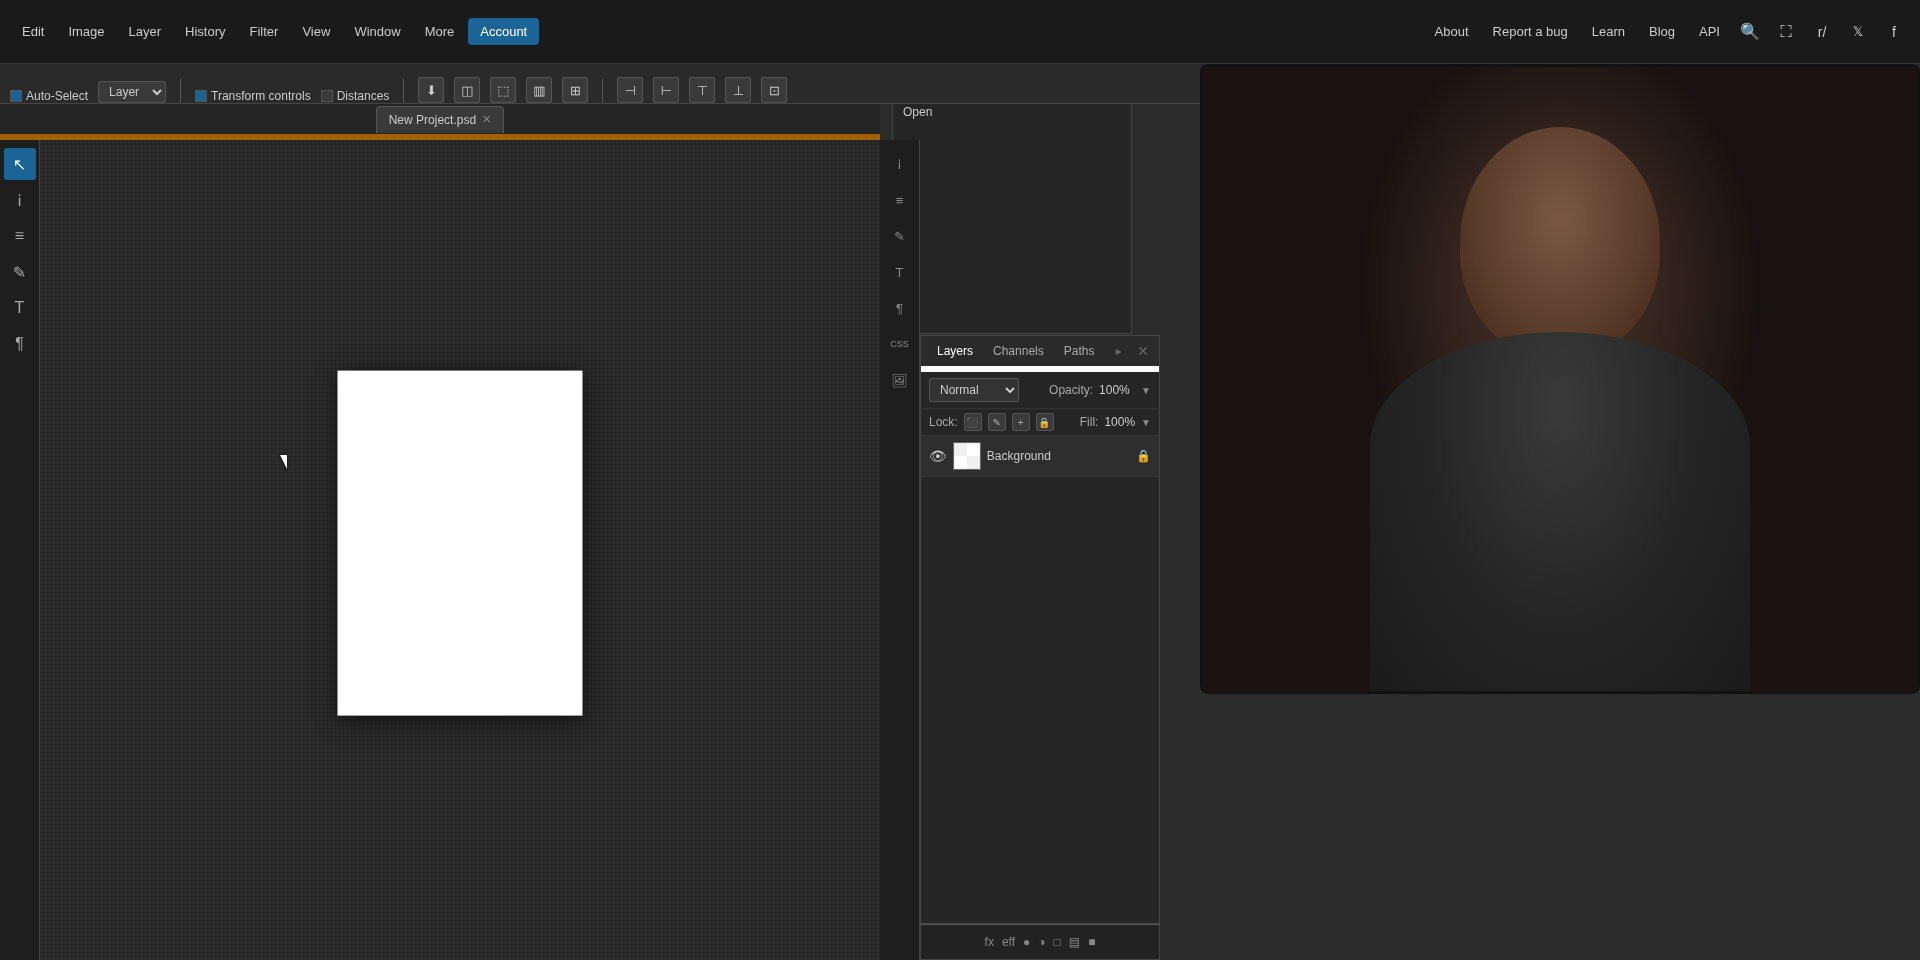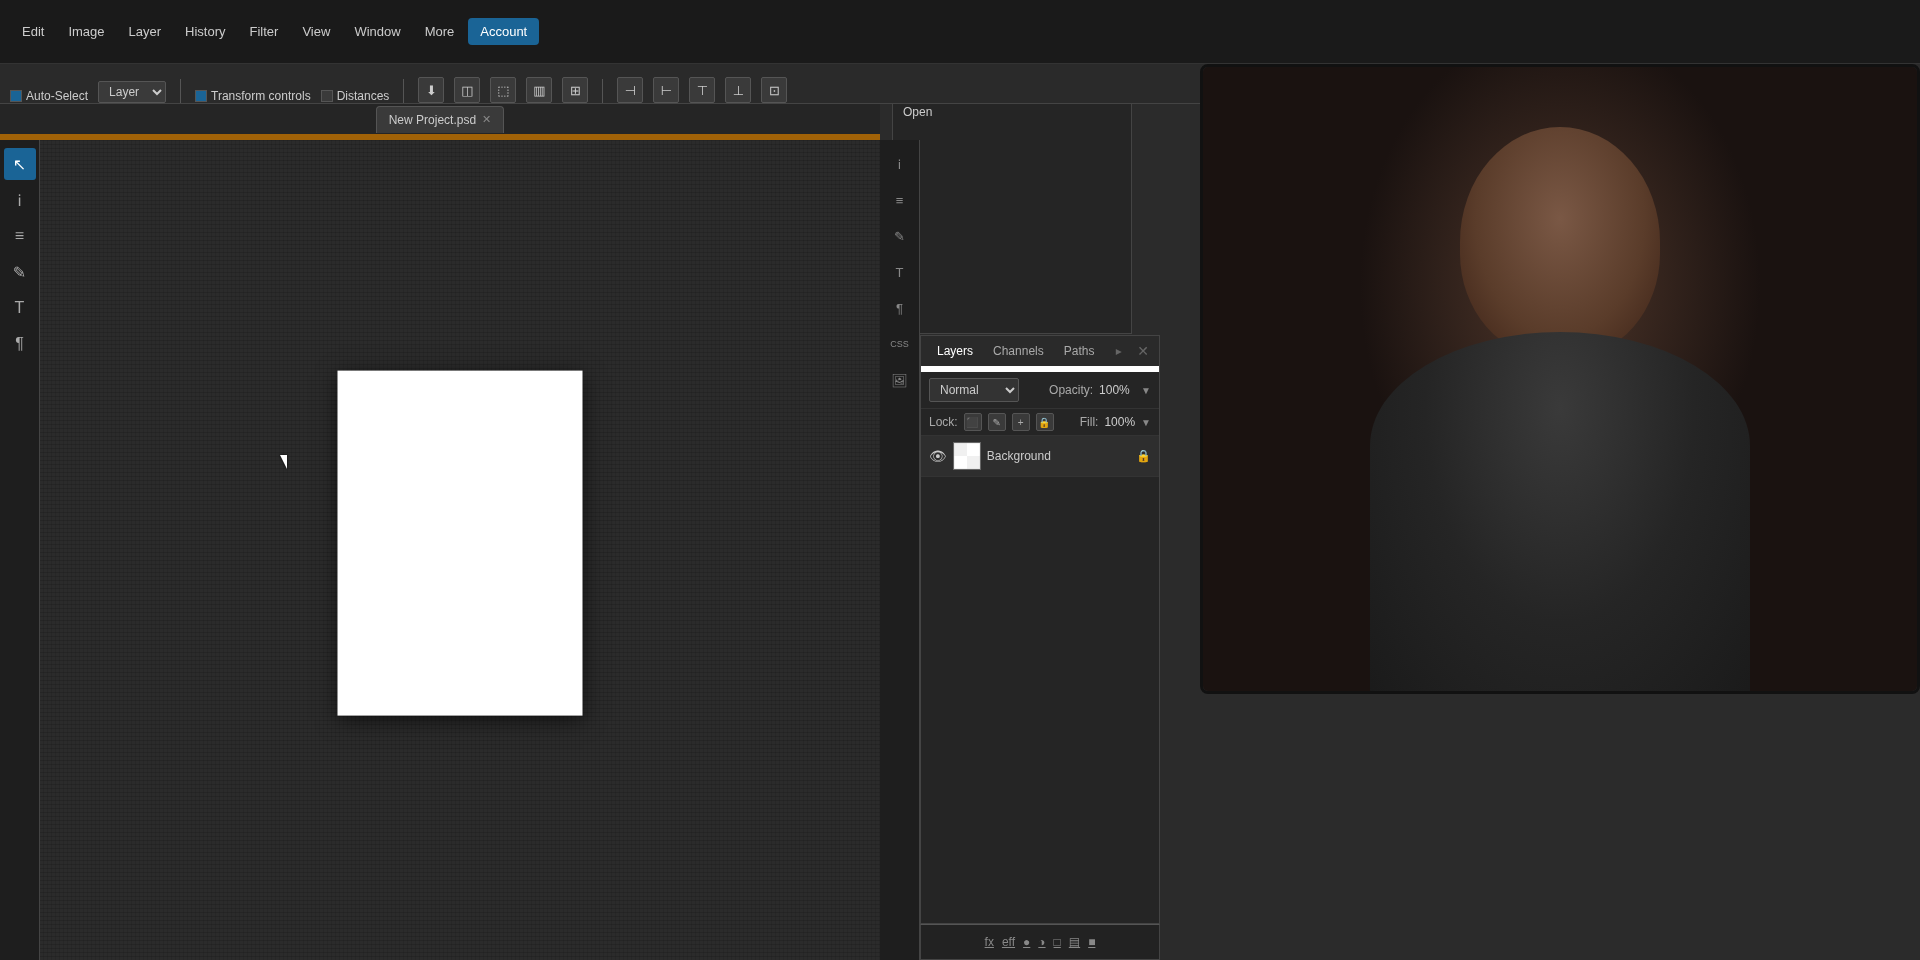--- a/index.html
+++ b/index.html
@@ -442,21 +442,20 @@
       border-top: 1px solid #555;
       display: flex;
       align-items: center;
       justify-content: center;
       gap: 8px;
     }
     .bottom-icon {
       font-size: 12px;
       color: #888;
       cursor: pointer;
-      text-decoration: underline;
     }
 
     
     #video-overlay {
       position: absolute;
       top: 64px; right: 0;
       width: 720px;
       height: 630px;
       background: #1a1a1a;
       border: 3px solid #111;
@@ -519,20 +518,32 @@
   <div class="menu-item">Edit</div>
   <div class="menu-item">Image</div>
   <div class="menu-item">Layer</div>
   <div class="menu-item">History</div>
   <div class="menu-item">Filter</div>
   <div class="menu-item">View</div>
   <div class="menu-item">Window</div>
   <div class="menu-item">More</div>
   <div class="menu-item active">Account</div>
   <div class="menu-spacer"></div>
+  <div class="menu-right">
+    <div class="menu-right-item">About</div>
+    <div class="menu-right-item">Report a bug</div>
+    <div class="menu-right-item">Learn</div>
+    <div class="menu-right-item">Blog</div>
+    <div class="menu-right-item">API</div>
+    <div class="menu-icon">🔍</div>
+    <div class="menu-icon">⛶</div>
+    <div class="menu-icon" style="font-size:14px;">r/</div>
+    <div class="menu-icon" style="font-size:13px;">𝕏</div>
+    <div class="menu-icon" style="font-size:14px;">f</div>
+  </div>
 </div>
 
 <div id="toolbar">
   <div class="toolbar-item">
     <div class="toolbar-checkbox"></div>
     <span class="toolbar-label">Auto-Select</span>
   </div>
   <select class="toolbar-select">
     <option>Layer</option>
     <option>Group</option>

